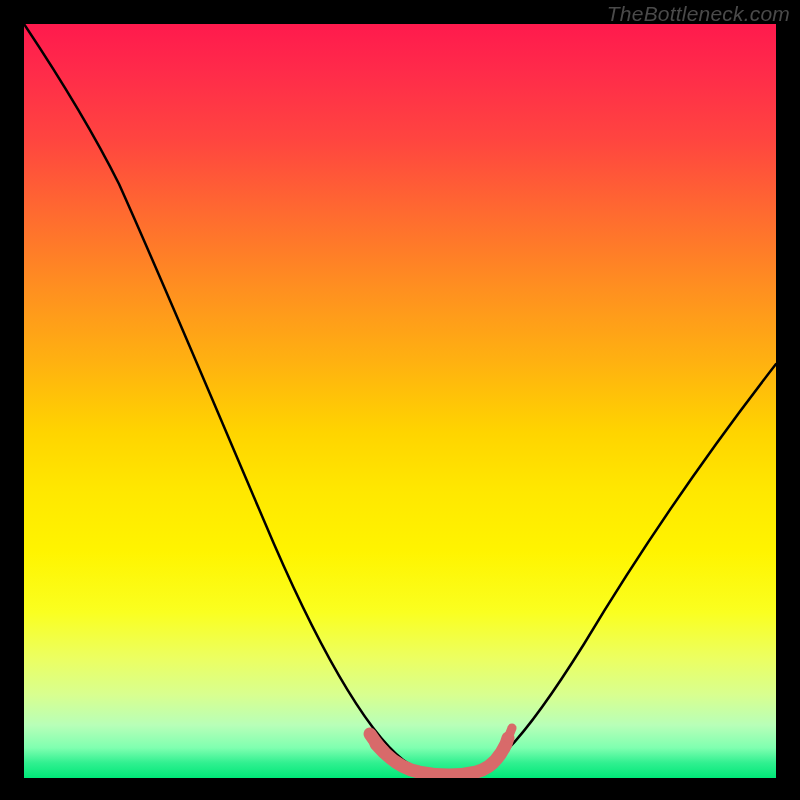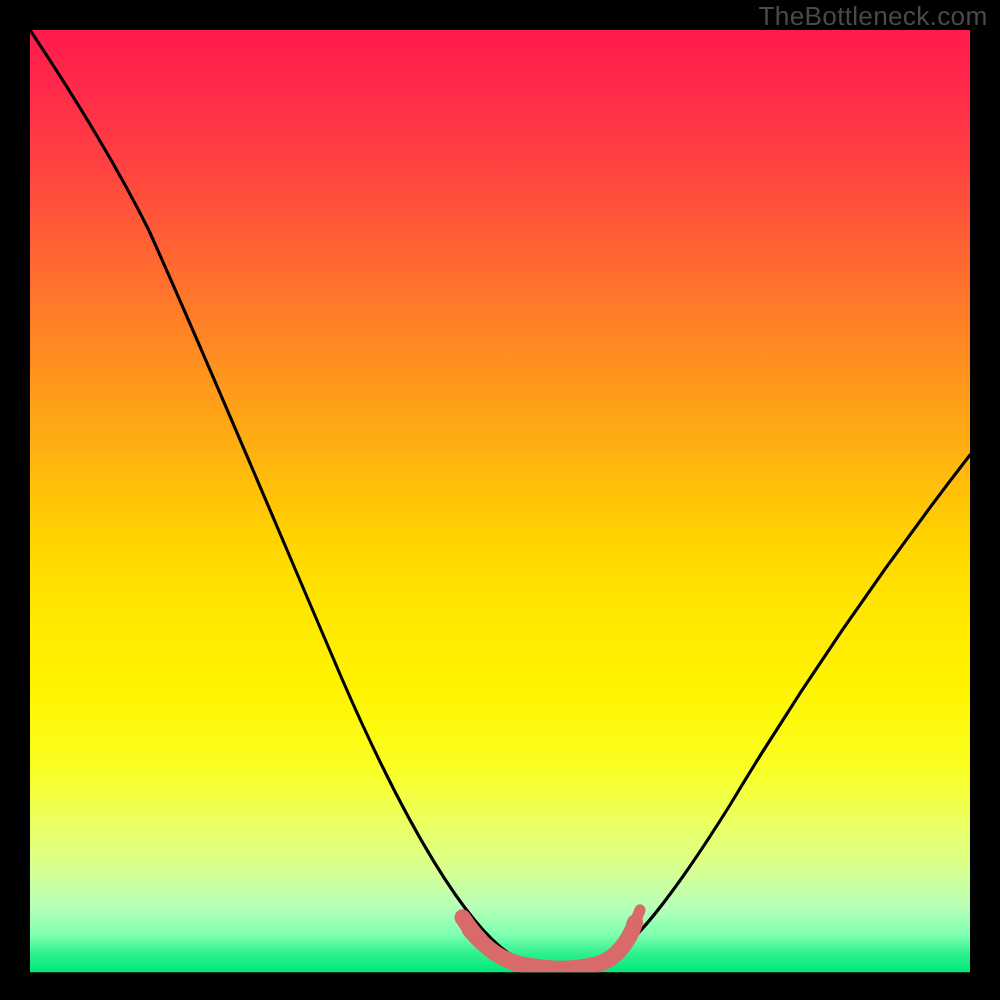--- a/index.html
+++ b/index.html
@@ -12,20 +12,21 @@
     position: relative;
     overflow: hidden;
   }
   .frame {
     position: absolute;
     top: 0;
     left: 0;
     width: 800px;
     height: 800px;
     background: #000;
+    font-style: italic;
   }
   .plot-area {
     position: absolute;
     top: 24px;
     left: 24px;
     width: 752px;
     height: 754px;
     overflow: hidden;
   }
   .gradient-bg {

